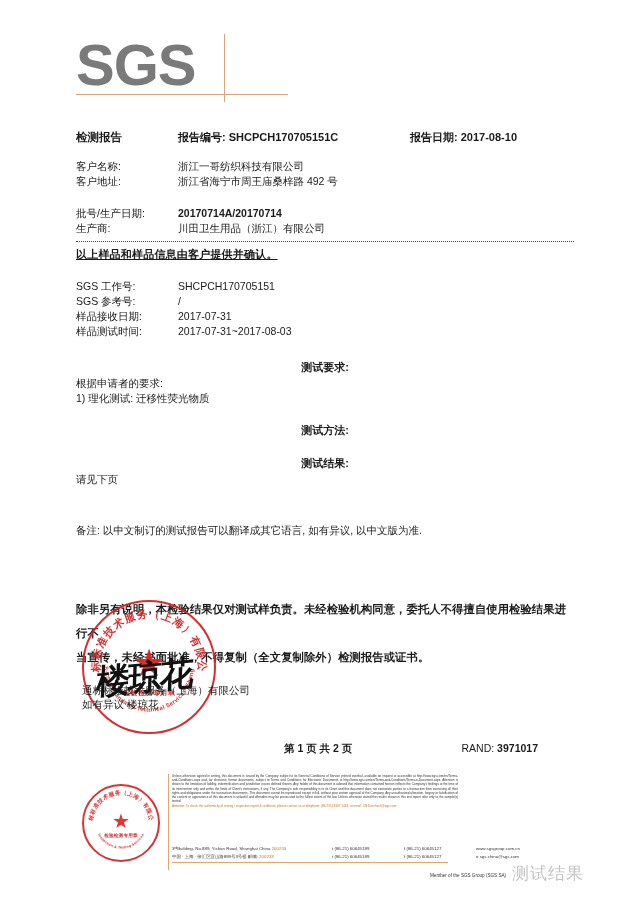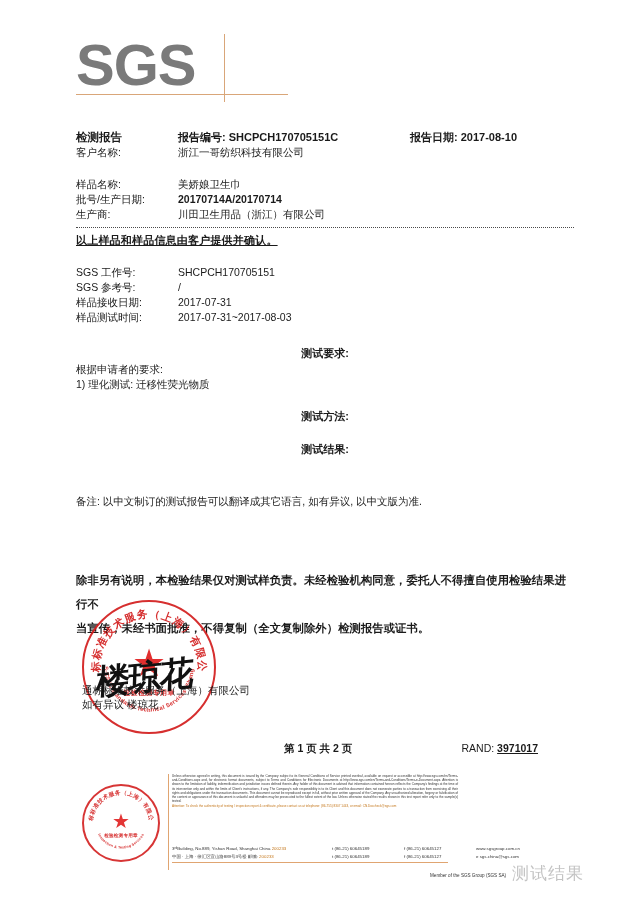--- a/index.html
+++ b/index.html
@@ -64,20 +64,21 @@
     font-size: 10.5px;
     line-height: 15px;
   }
   .row {
     display: flex;
     align-items: flex-start;
   }
   .hdr-row {
     display: flex;
     align-items: flex-end;
+    margin-bottom: 14px;
   }
   .hdr-title {
     width: 102px;
     font-weight: bold;
     font-size: 11.5px;
   }
   .hdr-mid {
     width: 232px;
     font-weight: bold;
     font-size: 11px;
@@ -222,21 +223,21 @@
     top: 742px;
     font-size: 10.5px;
     font-weight: bold;
   }
   .rand {
     position: absolute;
     right: 62px;
     top: 742px;
     font-size: 10.5px;
   }
-  .rand b { font-weight: bold; text-decoration: underline; }
+  .rand b { font-weight: bold; }
 
   
   .fineprint-wrap {
     position: absolute;
     left: 172px;
     top: 774px;
     width: 400px;
   }
   .fp-divider {
     position: absolute;
@@ -328,27 +329,27 @@
       <div class="hdr-right">
         <span>报告日期:</span>
         <span>2017-08-10</span>
       </div>
     </div>
 
     <div class="row">
       <div class="lbl">客户名称:</div>
       <div class="val">浙江一哥纺织科技有限公司</div>
     </div>
+    <div class="row">
+      <div class="lbl">客户地址:</div>
+      <div class="val">浙江省海宁市周王庙桑梓路 492 号</div>
+    </div>
 
     <div class="gap-16"></div>
 
-    <div class="row">
-      <div class="lbl">样品名称:</div>
-      <div class="val">美娇娘卫生巾</div>
-    </div>
     <div class="row">
       <div class="lbl">批号/生产日期:</div>
       <div class="val b">20170714A/20170714</div>
     </div>
     <div class="row">
       <div class="lbl">生产商:</div>
       <div class="val">川田卫生用品（浙江）有限公司</div>
     </div>
 
     <div class="dashed"></div>
@@ -380,20 +381,21 @@
     <div class="val">根据申请者的要求:</div>
     <div class="val">1) 理化测试: 迁移性荧光物质</div>
 
     <div class="gap-16"></div>
 
     <div class="sec-title">测试方法:</div>
 
     <div class="gap-16"></div>
 
     <div class="sec-title">测试结果:</div>
+    <div class="val">请见下页</div>
 
     <div class="gap-20"></div>
     <div class="gap-12"></div>
 
     <div class="note">备注: 以中文制订的测试报告可以翻译成其它语言, 如有异议, 以中文版为准.</div>
 
     <div class="gap-20"></div>
     <div class="gap-20"></div>
     <div class="gap-16"></div>
 

